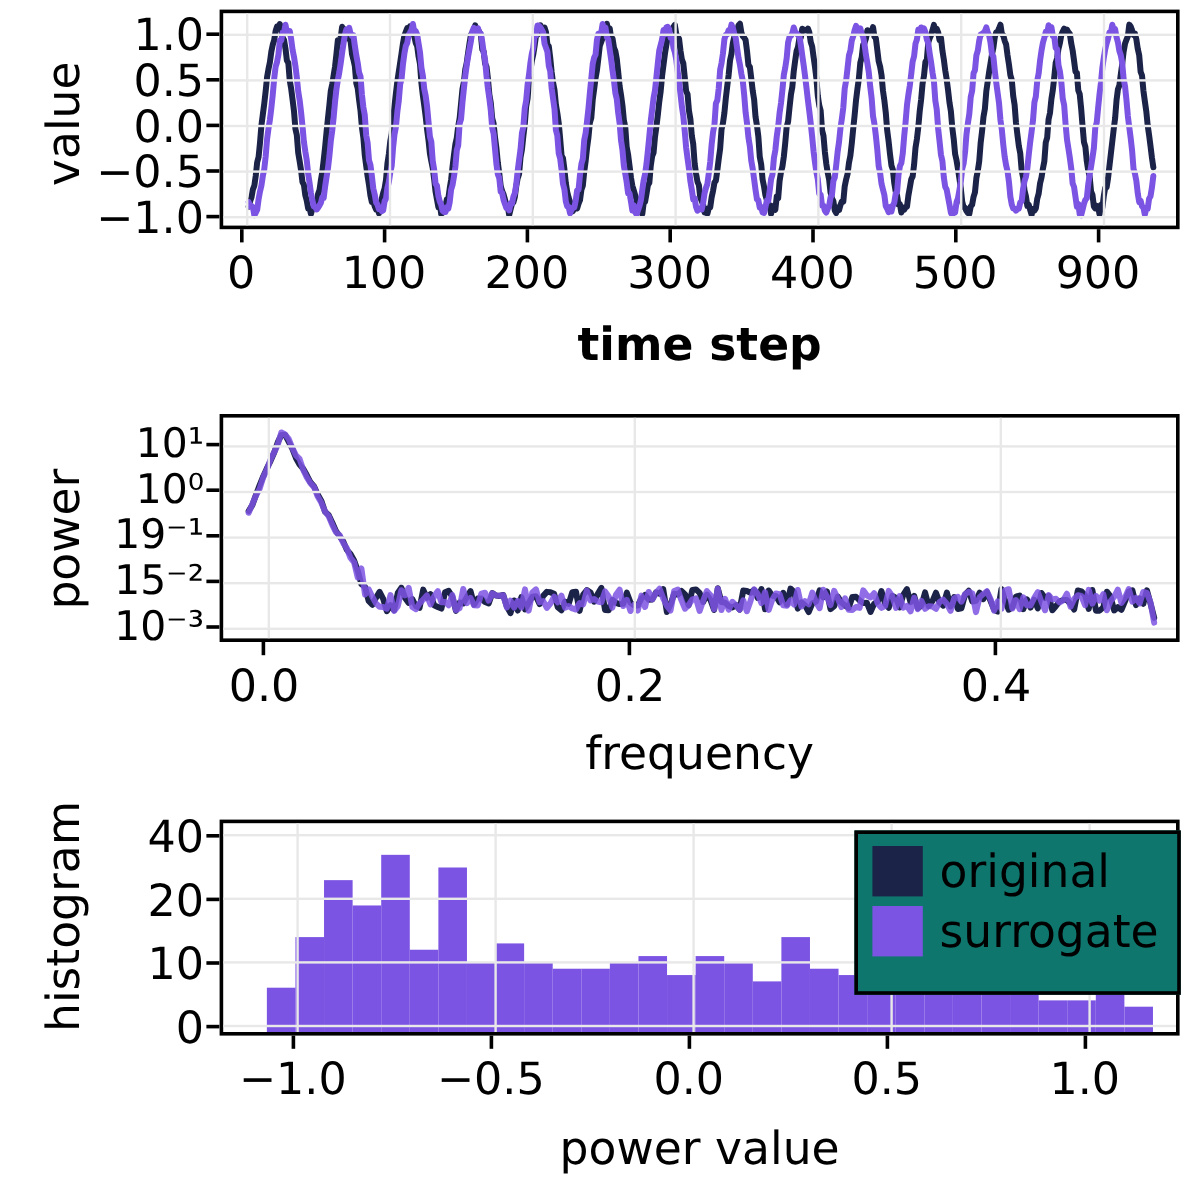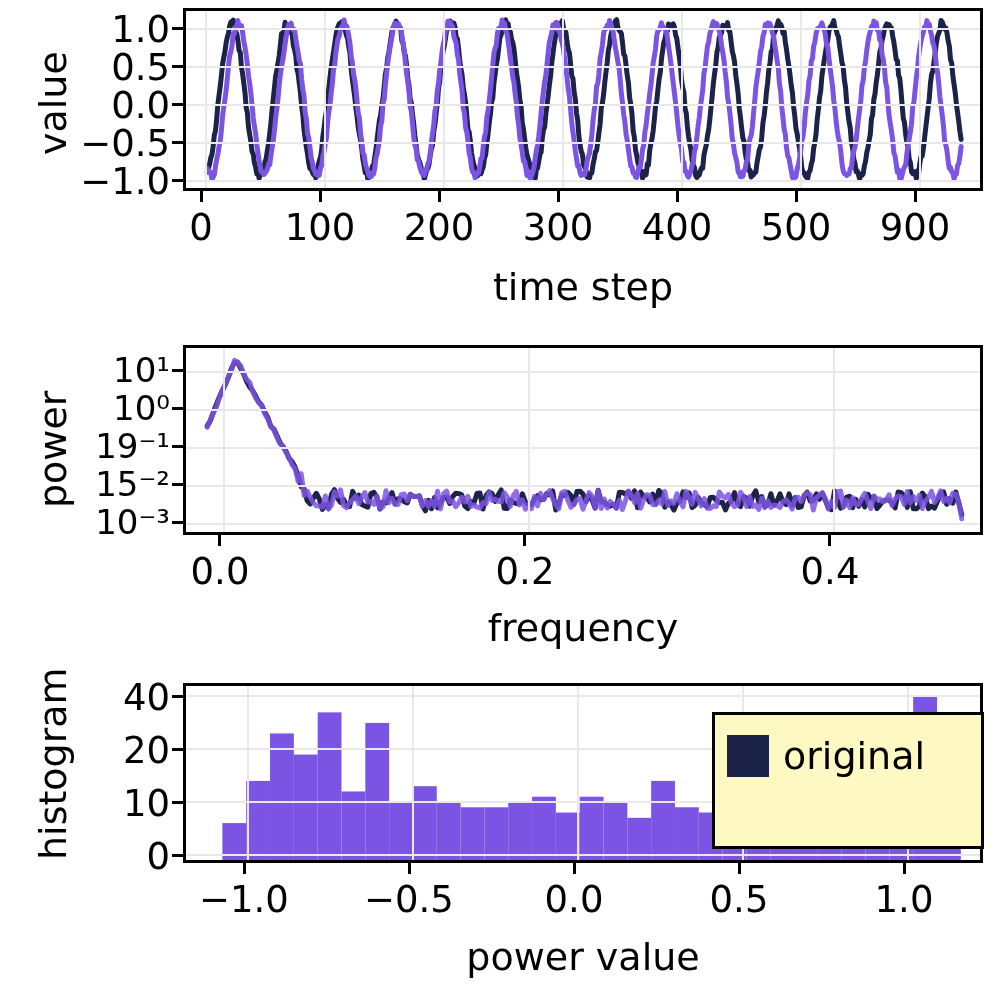--- a/index.html
+++ b/index.html
@@ -46,23 +46,23 @@
   
   .tick{position:absolute;background:#000;}
   .tick.y{width:11px;height:3px;}
   .tick.x{height:11px;width:3px;}
 
   svg{display:block;}
   .trace{fill:none;stroke-linejoin:round;stroke-linecap:round;}
 
   
   .legend{
-    position:absolute;background:#fef9c3;border:3px solid #000;
-    box-sizing:border-box;padding:20px 14px 10px 12px;
-    display:flex;flex-direction:column;gap:8px;margin-top:20px;
+    position:absolute;background:#0f766e;border:3px solid #000;
+    box-sizing:border-box;padding:10px 14px 10px 12px;
+    display:flex;flex-direction:column;gap:8px;
   }
   .legrow{display:flex;align-items:center;gap:14px;}
   .swatch{width:42px;height:42px;flex:0 0 auto;}
   .legtext{font-size:38px;line-height:40px;white-space:nowrap;}
 </style>
 </head>
 <body>
 
 <div class="figure">
 
@@ -111,21 +111,21 @@
     <div class="tick x" style="left:914px;top:191px;"></div>
 
     <div class="xtick" style="left:141px;top:209px;width:120px;">0</div>
     <div class="xtick" style="left:260px;top:209px;width:120px;">100</div>
     <div class="xtick" style="left:379px;top:209px;width:120px;">200</div>
     <div class="xtick" style="left:498px;top:209px;width:120px;">300</div>
     <div class="xtick" style="left:617px;top:209px;width:120px;">400</div>
     <div class="xtick" style="left:736px;top:209px;width:120px;">500</div>
     <div class="xtick" style="left:855px;top:209px;width:120px;">900</div>
 
-    <div class="axlabel" style="left:383px;top:268px;width:400px;">time step</div>
+    <div class="axlabel" style="left:383px;top:268px;width:400px;font-weight:bold;">time step</div>
   </div>
 
   <div class="panel">
 
     <div class="ylabel" style="left:34px;top:508px;">power</div>
 
     <div class="ytick small" style="left:58px;top:353px;width:112px;"><span>10¹</span></div>
     <div class="ytick small" style="left:58px;top:391px;width:112px;"><span>10⁰</span></div>
     <div class="ytick small" style="left:58px;top:429px;width:112px;"><span>19⁻¹</span></div>
     <div class="ytick small" style="left:58px;top:467px;width:112px;"><span>15⁻²</span></div>
@@ -236,16 +236,20 @@
     <div class="xtick" style="left:679px;top:881px;width:120px;">0.5</div>
     <div class="xtick" style="left:844px;top:881px;width:120px;">1.0</div>
 
     <div class="axlabel" style="left:383px;top:938px;width:400px;">power value</div>
 
     <div class="legend" style="left:712px;top:692px;width:272px;height:137px;">
       <div class="legrow">
         <div class="swatch" id="sw0" style="background: rgb(28, 35, 73);"></div>
         <div class="legtext">original</div>
       </div>
+      <div class="legrow">
+        <div class="swatch" id="sw1" style="background: rgb(124, 84, 227);"></div>
+        <div class="legtext">surrogate</div>
+      </div>
     </div>
   </div>
 
 </div>
 
 </body></html>

